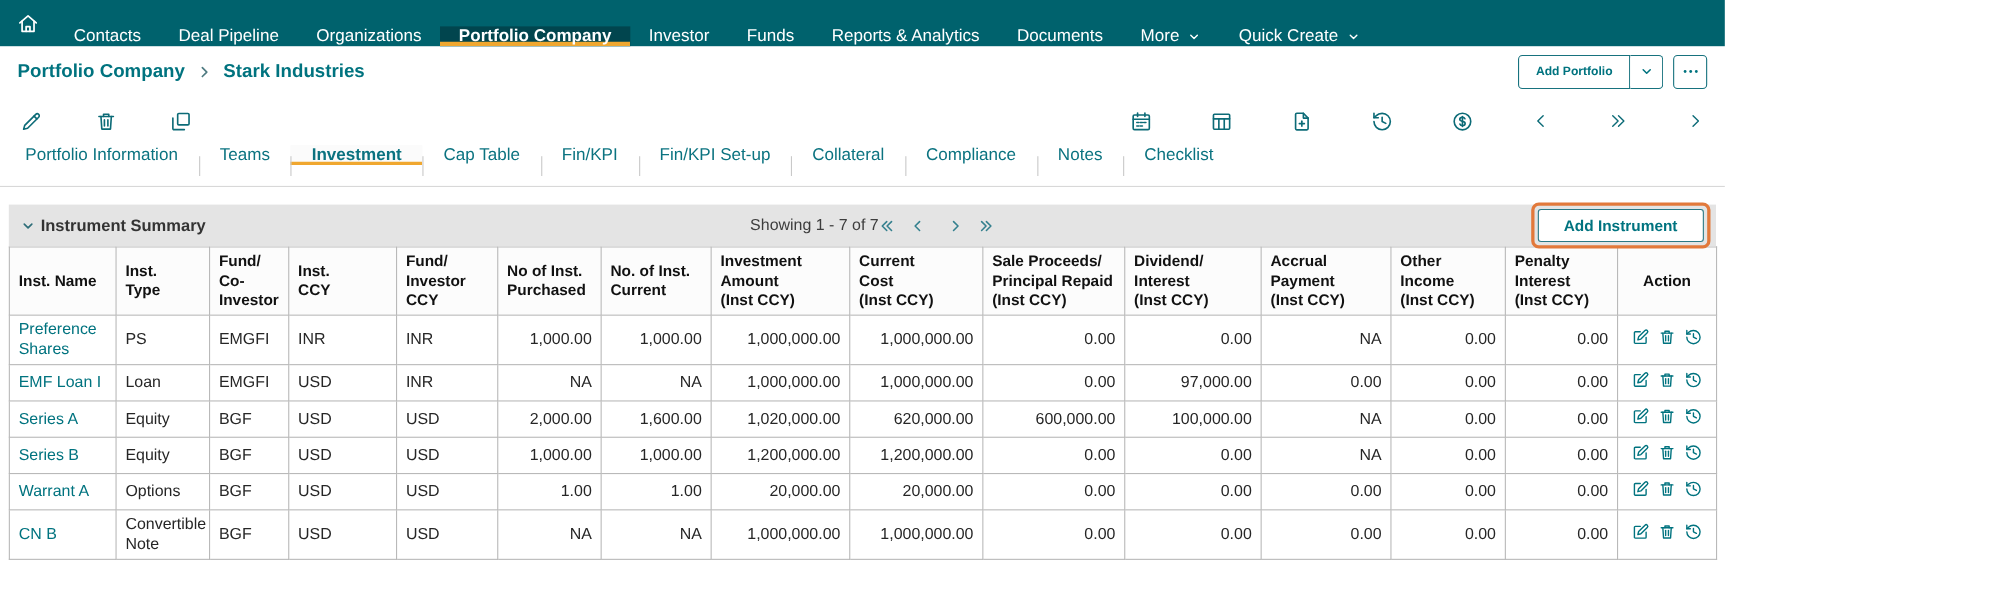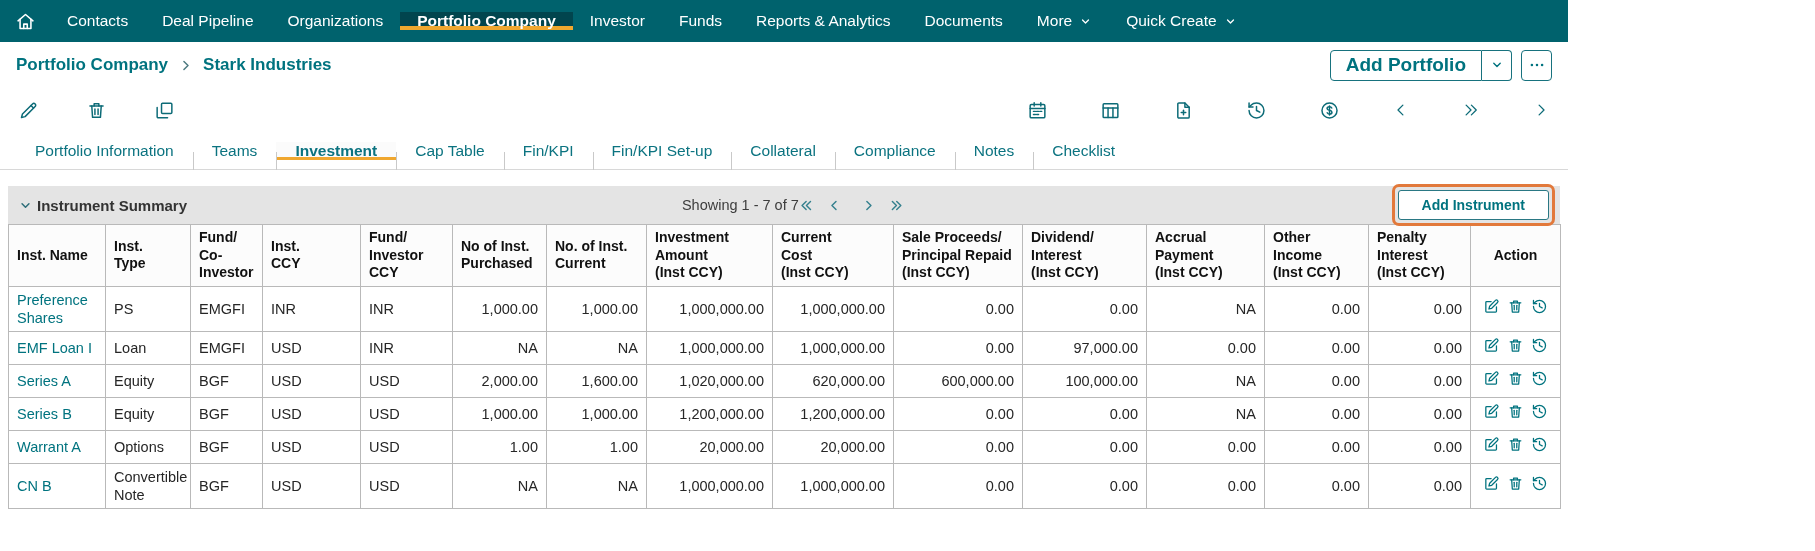--- a/index.html
+++ b/index.html
@@ -3,46 +3,46 @@
 <meta charset="utf-8">
 <style>
   *{box-sizing:border-box;margin:0;padding:0}
   html,body{width:1815px;height:551px;overflow:hidden;background:#fff;
     font-family:"Liberation Sans","DejaVu Sans",sans-serif;cursor:default}
   .app{width:1568px;height:551px;background:#fff}
 
   
   .topnav{height:42px;background:#00626D;display:flex;align-items:stretch;color:#fff}
   .home-btn{width:50px;display:flex;align-items:center;justify-content:center;color:#fff;cursor:pointer}
-  .nav-items{display:flex;align-items:center;flex:1}
+  .nav-items{display:flex;align-items:flex-end;flex:1}
   .nav-item{display:flex;align-items:center;gap:7px;padding:0 17px;font-size:15.5px;cursor:pointer;white-space:nowrap}
   .nav-item.active{background:#01454E;font-weight:bold;box-shadow:inset 0 -4px 0 #F0A72F}
 
   
   .crumb-bar{height:46px;display:flex;align-items:center;justify-content:space-between;padding:0 16px}
   .crumbs{display:flex;align-items:center;gap:10px;font-size:17px;font-weight:bold;color:#00737F}
   .crumb{cursor:pointer}
   .crumb-sep{display:flex;color:#4E7A81}
   .crumb-actions{display:flex;align-items:center;gap:9px}
   .btn-split{display:flex;align-items:stretch;height:31px}
-  .btn{background:#fff;border:1px solid #17727E;color:#00737F;font-weight:bold;font-size:19px;
+  .btn{background:#fff;border:1px solid #17727E;color:#00737F;font-weight:bold;font-size:11px;
     font-family:inherit;cursor:pointer;display:flex;align-items:center}
   .btn-main{padding:0 15px;border-radius:4px 0 0 4px}
   .btn-caret{width:30px;justify-content:center;border-left:none;border-radius:0 4px 4px 0}
   .btn-icon{width:31px;height:31px;justify-content:center;border-radius:4px}
 
   
   .toolbar{height:44px;display:flex;align-items:center;justify-content:space-between;padding:0 18px;color:#0C6B77}
   .tool-group{display:flex;align-items:center}
   .tool-left{gap:47px}
   .tool-right{gap:52px}
   .tool-btn{display:flex;cursor:pointer}
 
   
-  .tabs{display:flex;align-items:center;height:38px;border-bottom:1px solid #D8D8D8;padding-left:16px}
+  .tabs{display:flex;align-items:flex-start;height:38px;border-bottom:1px solid #D8D8D8;padding-left:4px}
   .tab{display:flex;align-items:center;padding:0 19px;font-size:15.5px;color:#0B7380;cursor:pointer;position:relative;white-space:nowrap}
   .tab+.tab::before{content:"";position:absolute;left:0;top:10px;height:18px;width:1px;background:#C9C9C9}
   .tab.active{font-weight:bold;background:#FBFBFB;box-shadow:inset 0 -3px 0 #F0A72F}
 
   
   .section-wrap{margin:16px 8px 0}
   .section-bar{height:38px;background:#E4E4E4;display:flex;align-items:center;position:relative;padding:0 10px}
   .section-left{display:flex;align-items:center;gap:4px}
   .collapse-btn{display:flex;color:#2E6E79;cursor:pointer}
   .section-title{font-size:15px;font-weight:bold;color:#333}

